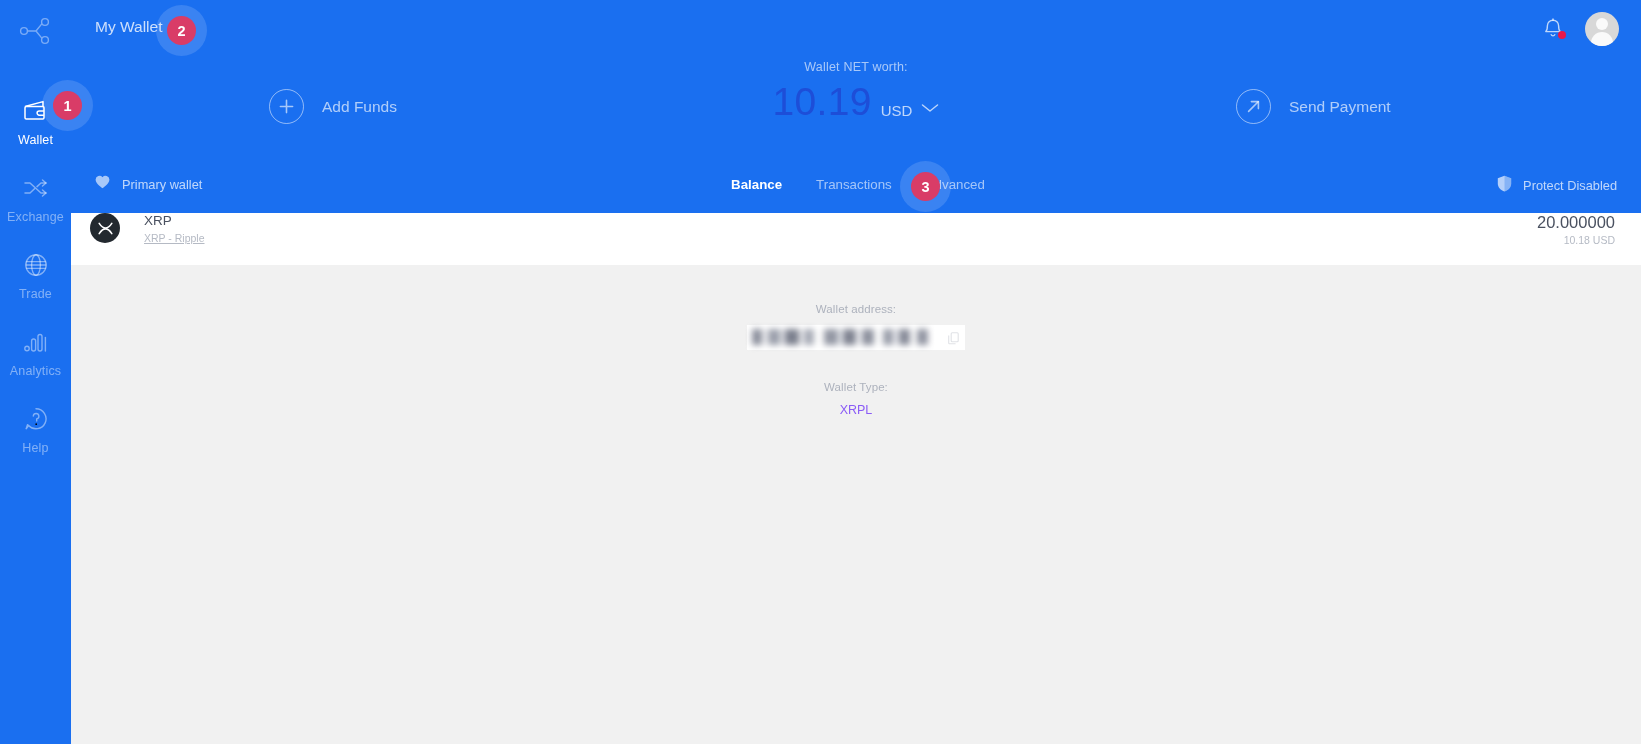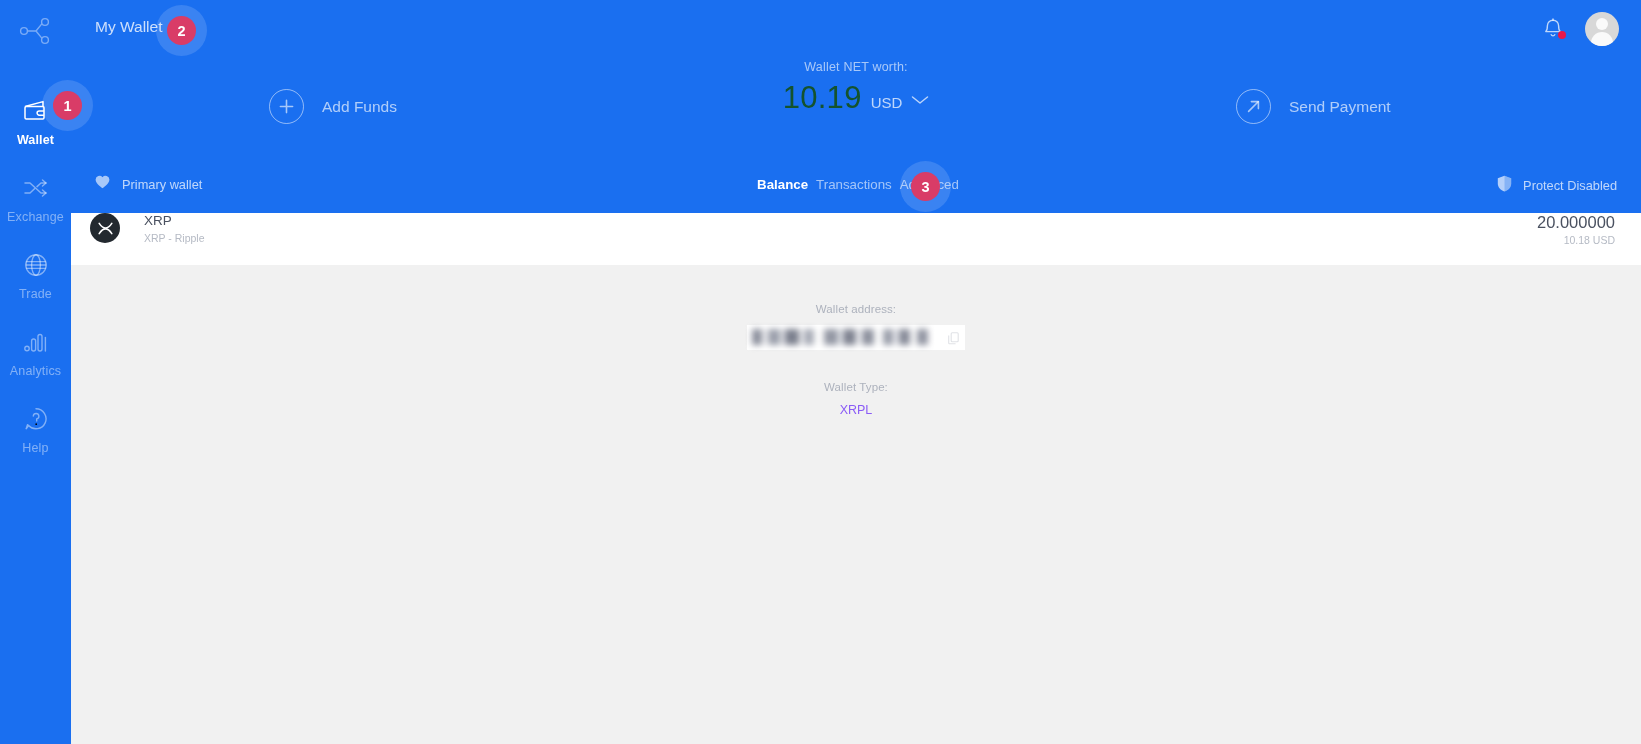--- a/index.html
+++ b/index.html
@@ -27,21 +27,21 @@
   .nav-item {
     width: 71px; margin-top: 26px;
     display: flex; flex-direction: column; align-items: center;
     cursor: pointer;
   }
   .nav-item .nav-icon { height: 30px; display: flex; align-items: center; justify-content: center; }
   .nav-item .nav-label {
     margin-top: 7px; font-size: 12.5px; letter-spacing: .15px;
     color: rgba(255,255,255,.45);
   }
-  .nav-item.active .nav-label { color: #ffffff; font-weight: bold; }
+  .nav-item.active .nav-label { color: #ffffff; }
   .nav-item .nav-icon svg { stroke: rgba(255,255,255,.45); fill: none; }
   .nav-item.active .nav-icon svg { stroke: #ffffff; }
   #nav-wallet { margin-top: 42px; }
 
   
   .main { position: absolute; left: 71px; top: 0; width: 1570px; height: 744px; }
   .blue-zone {
     position: absolute; left: 0; top: 0; width: 1570px; height: 213px;
     background: #1a6ff0;
   }
@@ -97,34 +97,34 @@
   #action-add-funds { left: 198px; top: 29px; }
   #action-send-payment { left: 1165px; top: 29px; }
 
   .networth { position: absolute; left: 0; right: 0; top: 0; text-align: center; }
   .networth .nw-label {
     font-size: 12.5px; color: rgba(255,255,255,.62); letter-spacing: .2px;
   }
   .networth .nw-row {
     margin-top: 8px; display: flex; align-items: flex-end; justify-content: center; gap: 9px;
   }
-  .nw-amount { font-size: 31px; color: #14532d; font-weight: 300; line-height: 1; letter-spacing: .3px; }
+  .nw-amount { font-size: 39px; color: #1d4ed8; font-weight: 300; line-height: 1; letter-spacing: .3px; }
   .nw-ccy { font-size: 15px; color: rgba(255,255,255,.72); line-height: 1; padding-bottom: 3px; }
   .nw-chev { padding-bottom: 4px; }
 
   
   .tabsrow { position: absolute; left: 0; top: 156px; width: 1570px; height: 57px; }
   .primary-wallet {
     position: absolute; left: 24px; top: 19px;
     display: flex; align-items: center; gap: 12px; cursor: pointer;
   }
   .primary-wallet .pw-label { font-size: 12.8px; color: rgba(255,255,255,.72); }
   .tabs {
     position: absolute; left: 4px; right: 0; top: 21px;
-    display: flex; align-items: center; justify-content: center; gap: 8px;
+    display: flex; align-items: center; justify-content: center; gap: 34px;
   }
   .tab { font-size: 13.3px; color: rgba(255,255,255,.60); cursor: pointer; }
   .tab.active { color: #ffffff; font-weight: 600; }
   .protect {
     position: absolute; right: 24px; top: 19px;
     display: flex; align-items: center; gap: 11px; cursor: pointer;
   }
   .protect .pr-label { font-size: 12.8px; color: rgba(255,255,255,.72); }
 
   
@@ -132,21 +132,21 @@
     position: absolute; left: 0; top: 213px; width: 1570px; height: 52px;
     background: #ffffff; display: flex; align-items: flex-start; cursor: pointer;
   }
   .coin-icon {
     margin-left: 19px; width: 30px; height: 30px; border-radius: 50%;
     background: #23292f; display: flex; align-items: center; justify-content: center;
     flex: none;
   }
   .coin-meta { margin-left: 24px; }
   .coin-name { font-size: 13.5px; color: #4a5160; line-height: 1.25; }
-  .coin-sub { font-size: 10.5px; color: #b5bac4; line-height: 1.35; margin-top: 1px; }
+  .coin-sub { font-size: 10.5px; color: #b5bac4; line-height: 1.35; margin-top: 1px; text-decoration: underline; }
   .coin-amounts { margin-left: auto; margin-right: 26px; text-align: right; }
   .coin-qty { font-size: 16.5px; color: #4a5160; line-height: 1.15; }
   .coin-fiat { font-size: 10.5px; color: #b5bac4; margin-top: 2px; }
 
   
   .detail {
     position: absolute; left: 0; top: 265px; width: 1570px; height: 479px;
     background: #f1f1f1; text-align: center;
   }
   .detail-label {

